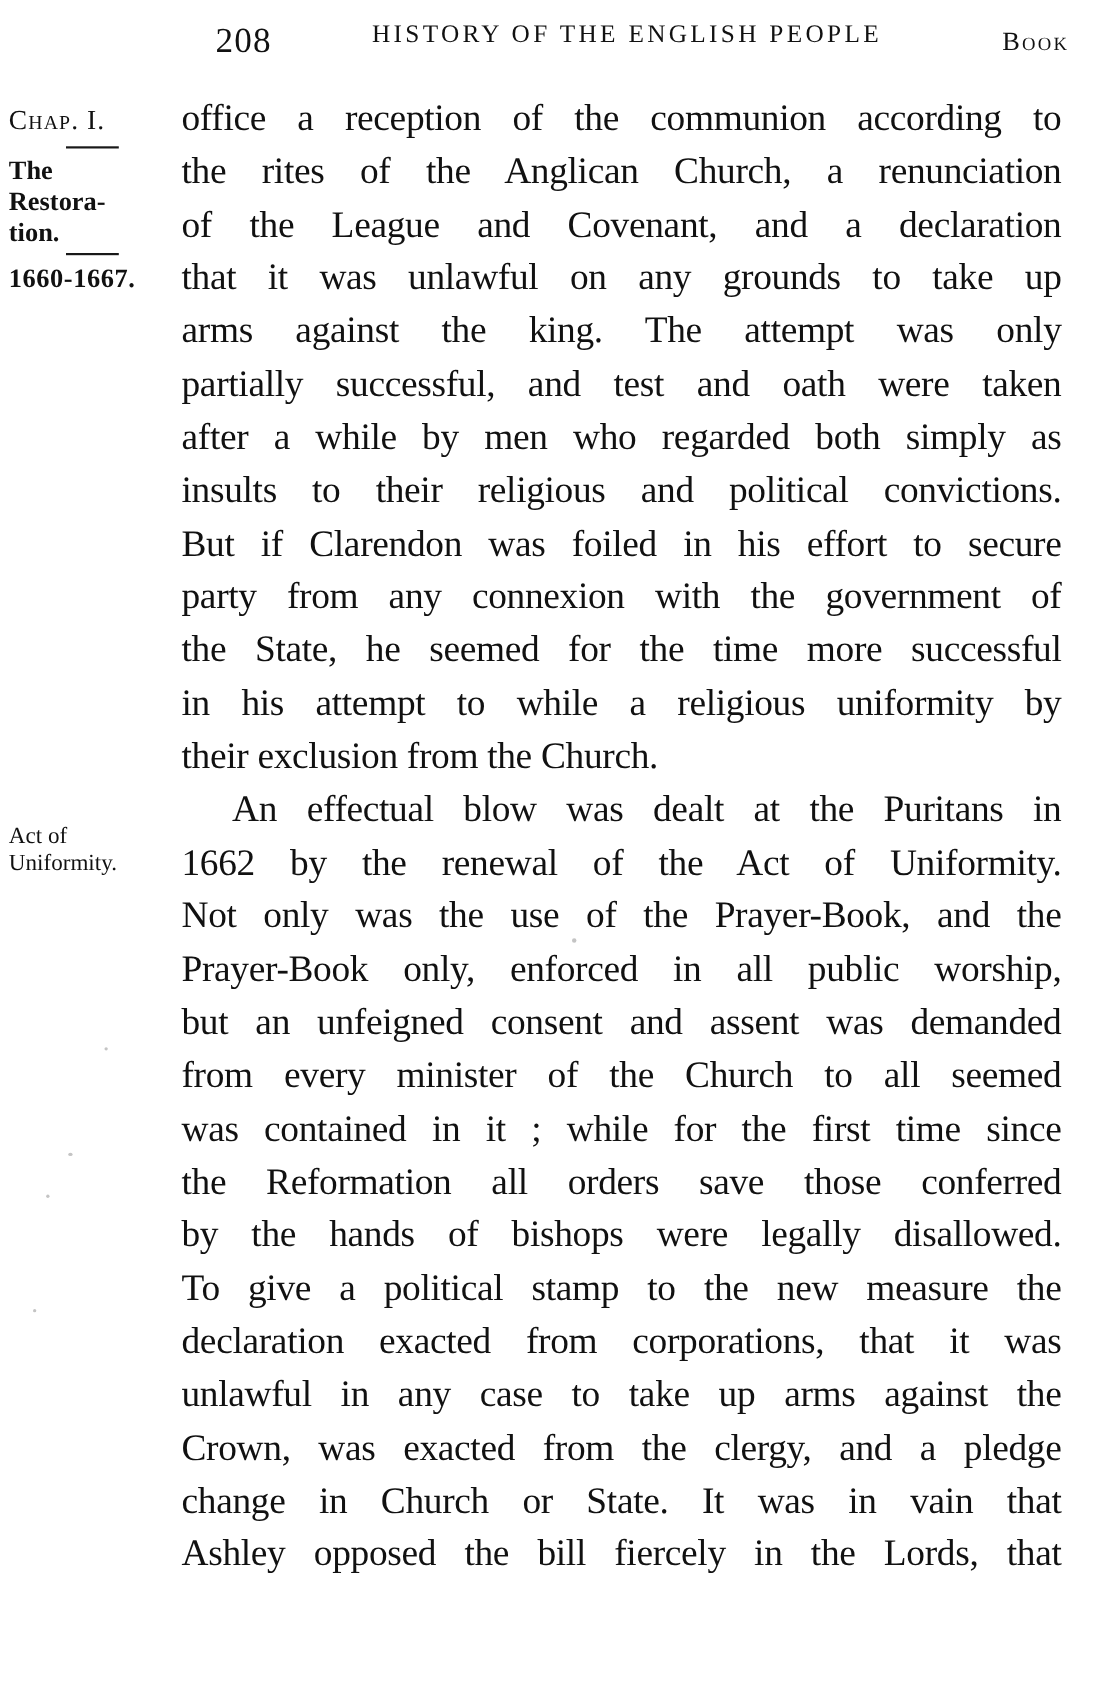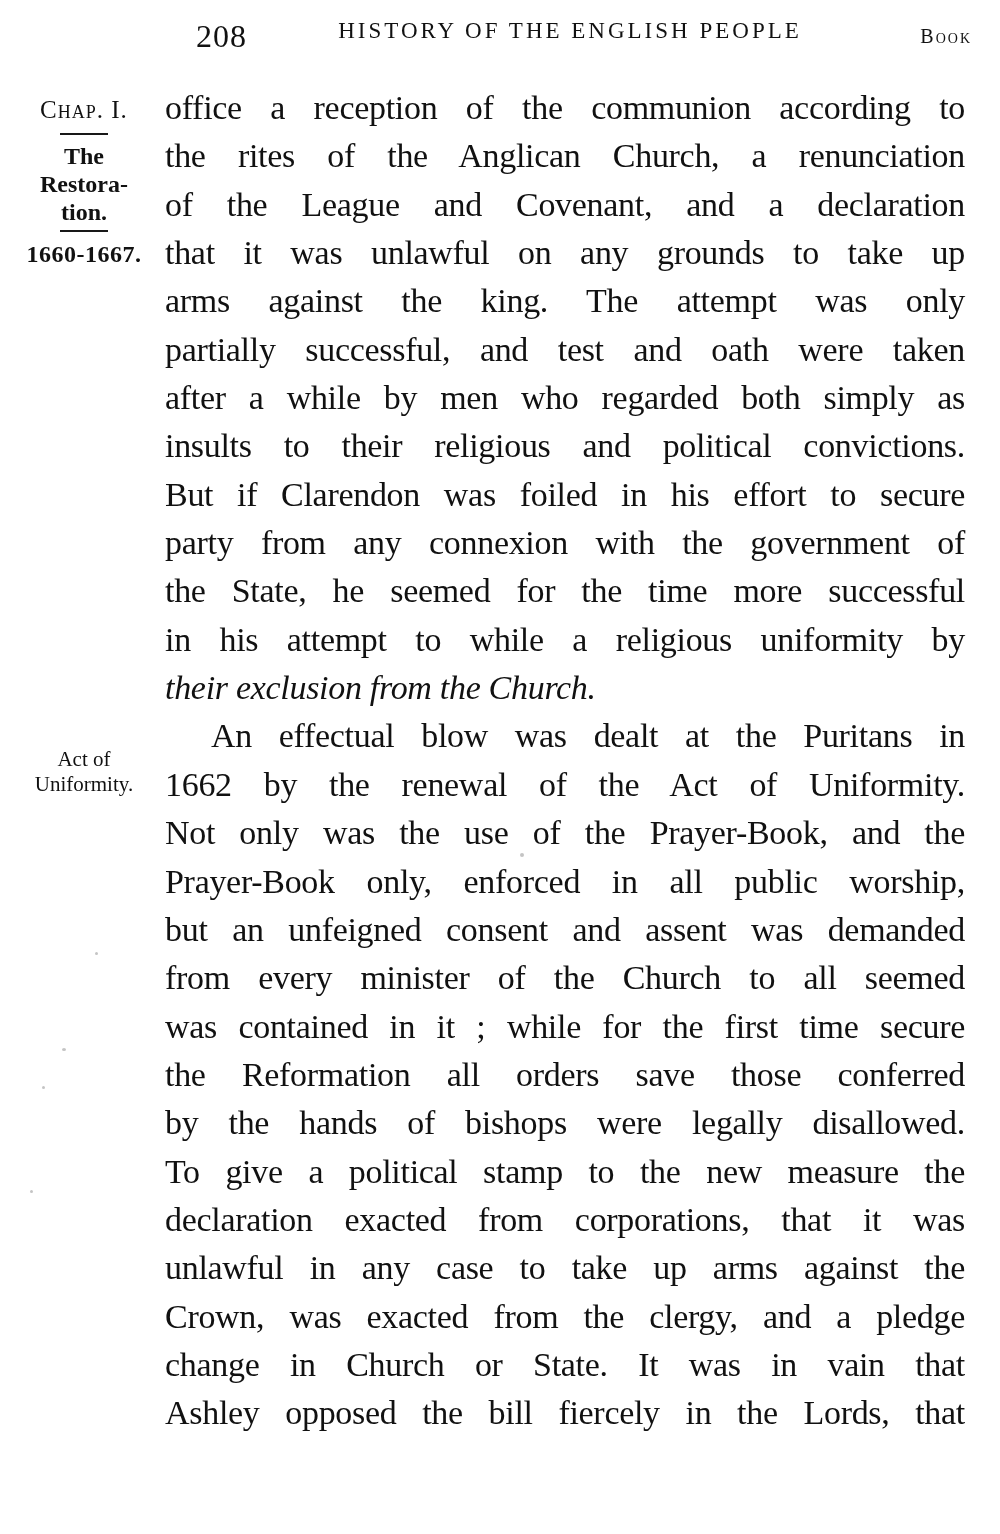--- a/index.html
+++ b/index.html
@@ -22,26 +22,26 @@
     position: absolute; left: 196px; top: 2px;
     font-size: 32px; letter-spacing: 1px;
   }
   .running-title {
     position: absolute; left: 275px; top: 2px; width: 590px;
     text-align: center;
     font-size: 23px; letter-spacing: 3px; white-space: nowrap;
   }
   .book-label {
     position: absolute; right: 28px; top: 9px;
-    font-size: 20px; font-variant: small-caps; letter-spacing: 2px;
+    font-size: 24px; font-variant: small-caps; letter-spacing: 2px;
   }
 
   
   .margin-col { position: absolute; left: 8px; top: 0; width: 152px; }
-  .margin-note { position: absolute; left: 0; width: 152px; text-align: center; }
+  .margin-note { position: absolute; left: 0; width: 152px; }
   .chap-note { top: 96px; font-variant: small-caps; font-size: 25px; letter-spacing: 1px; }
   .margin-rule {
     position: absolute; left: 52px; width: 48px; height: 0;
     border-top: 2px solid #181818;
   }
   .rule-1 { top: 133px; }
   .rule-2 { top: 230px; }
   .section-note { top: 142px; font-weight: bold; font-size: 24px; line-height: 28px; }
   .dates-note { top: 241px; font-weight: bold; font-size: 24px; letter-spacing: 0.5px; }
   .act-note { top: 747px; font-size: 21px; line-height: 25px; }
@@ -49,21 +49,21 @@
   
   .body-text {
     position: absolute; left: 165px; top: 84px; width: 800px;
   }
   .line {
     height: 48.35px; line-height: 48.35px;
     font-size: 34px; letter-spacing: -0.3px;
     text-align: justify; text-align-last: justify;
     white-space: normal; overflow: visible;
   }
-  .line.no-stretch { text-align: right; text-align-last: left; font-style: italic; }
+  .line.no-stretch { text-align: right; text-align-last: left; }
   .line.indent { text-indent: 46px; }
 
   
   .speck {
     position: absolute; border-radius: 50%;
     background: #555; opacity: 0.35;
   }
 </style>
 </head>
 <body>
@@ -108,21 +108,21 @@
       <div class="line">in his attempt to while a religious uniformity by</div>
       <div class="line no-stretch">their exclusion from the Church.</div>
     </div>
     <div class="paragraph">
       <div class="line indent">An effectual blow was dealt at the Puritans in</div>
       <div class="line">1662 by the renewal of the Act of Uniformity.</div>
       <div class="line">Not only was the use of the Prayer-Book, and the</div>
       <div class="line">Prayer-Book only, enforced in all public worship,</div>
       <div class="line">but an unfeigned consent and assent was demanded</div>
       <div class="line">from every minister of the Church to all seemed</div>
-      <div class="line">was contained in it ; while for the first time secure</div>
+      <div class="line">was contained in it ; while for the first time since</div>
       <div class="line">the Reformation all orders save those conferred</div>
       <div class="line">by the hands of bishops were legally disallowed.</div>
       <div class="line">To give a political stamp to the new measure the</div>
       <div class="line">declaration exacted from corporations, that it was</div>
       <div class="line">unlawful in any case to take up arms against the</div>
       <div class="line">Crown, was exacted from the clergy, and a pledge</div>
       <div class="line">change in Church or State.  It was in vain that</div>
       <div class="line">Ashley opposed the bill fiercely in the Lords, that</div>
     </div>
   </div>

